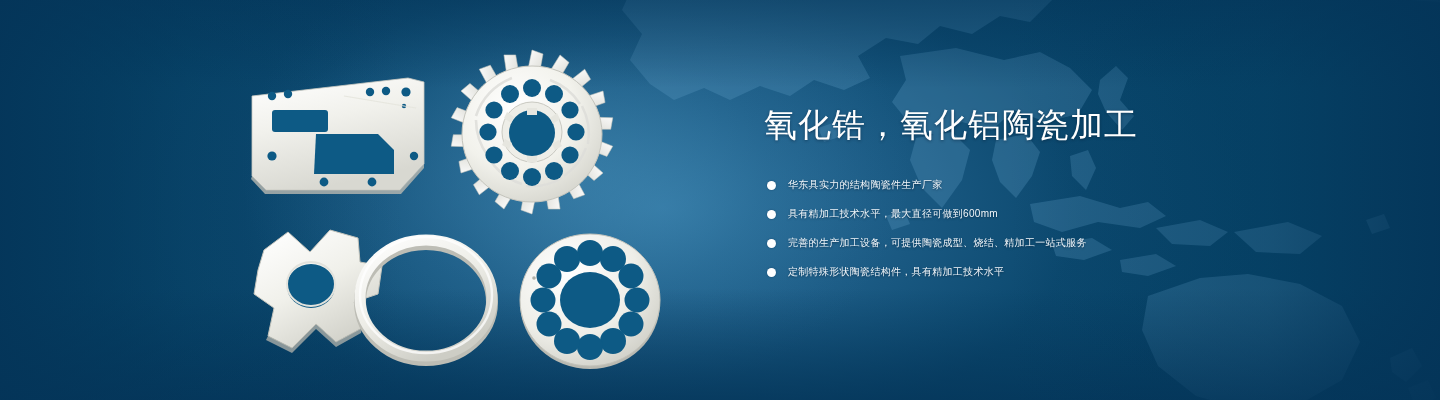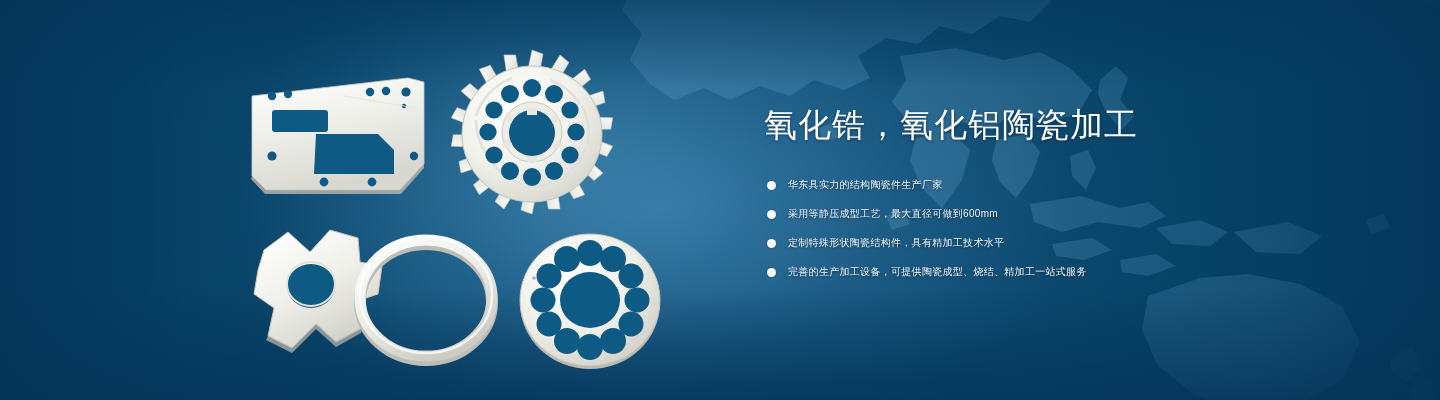--- a/index.html
+++ b/index.html
@@ -324,26 +324,26 @@
 
   <div class="content">
     <h1 class="headline">氧化锆，氧化铝陶瓷加工</h1>
     <ul class="bullets">
       <li class="bullet">
         <span class="dot"></span>
         <span class="btext">华东具实力的结构陶瓷件生产厂家</span>
       </li>
       <li class="bullet">
         <span class="dot"></span>
-        <span class="btext">采用等静压成型工艺，最大直径可做到600mm</span>
+        <span class="btext">具有精加工技术水平，最大直径可做到600mm</span>
+      </li>
+      <li class="bullet">
+        <span class="dot"></span>
+        <span class="btext">完善的生产加工设备，可提供陶瓷成型、烧结、精加工一站式服务</span>
       </li>
       <li class="bullet">
         <span class="dot"></span>
         <span class="btext">定制特殊形状陶瓷结构件，具有精加工技术水平</span>
       </li>
-      <li class="bullet">
-        <span class="dot"></span>
-        <span class="btext">完善的生产加工设备，可提供陶瓷成型、烧结、精加工一站式服务</span>
-      </li>
     </ul>
   </div>
 
 </div>
 
 </body></html>

